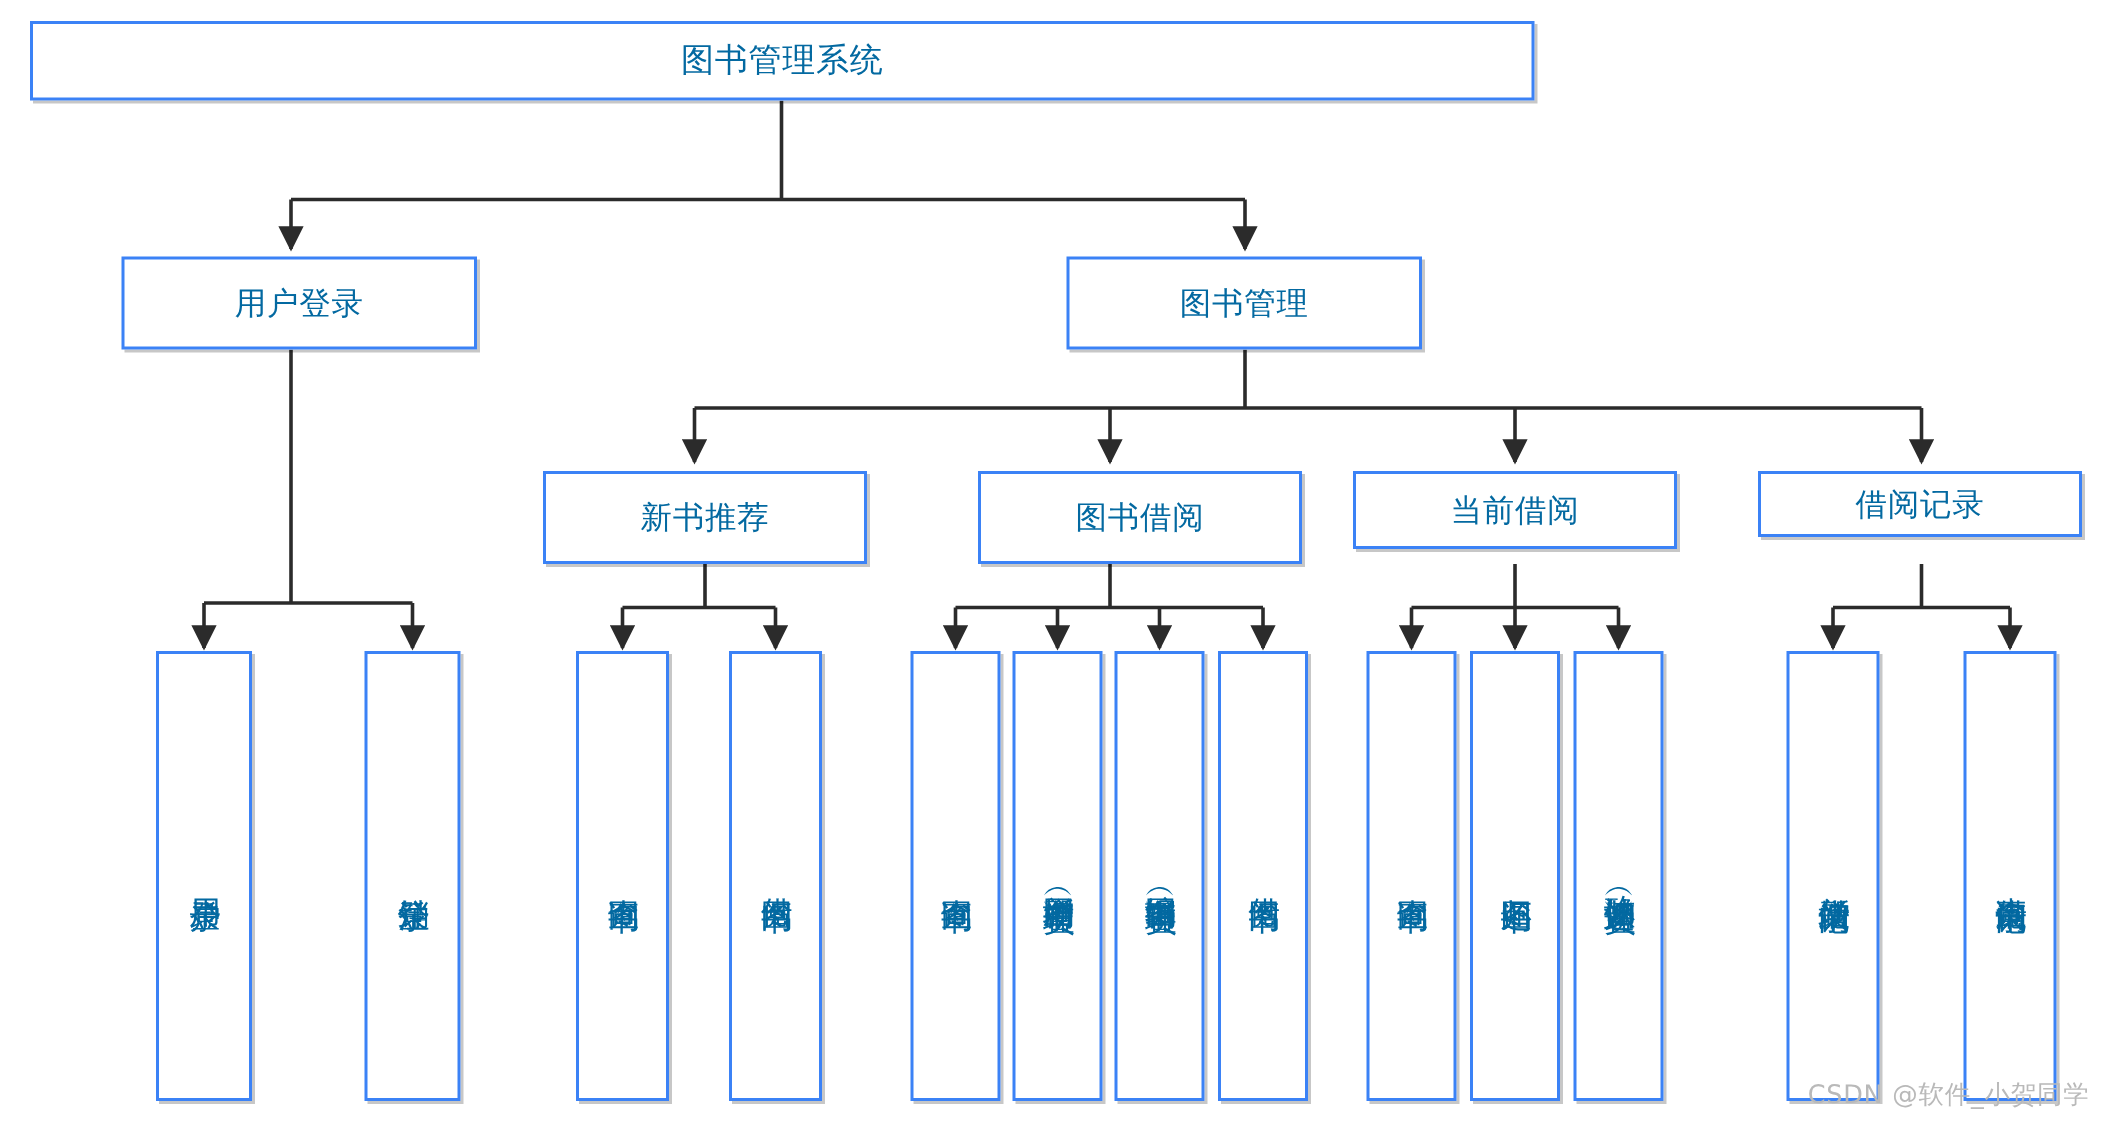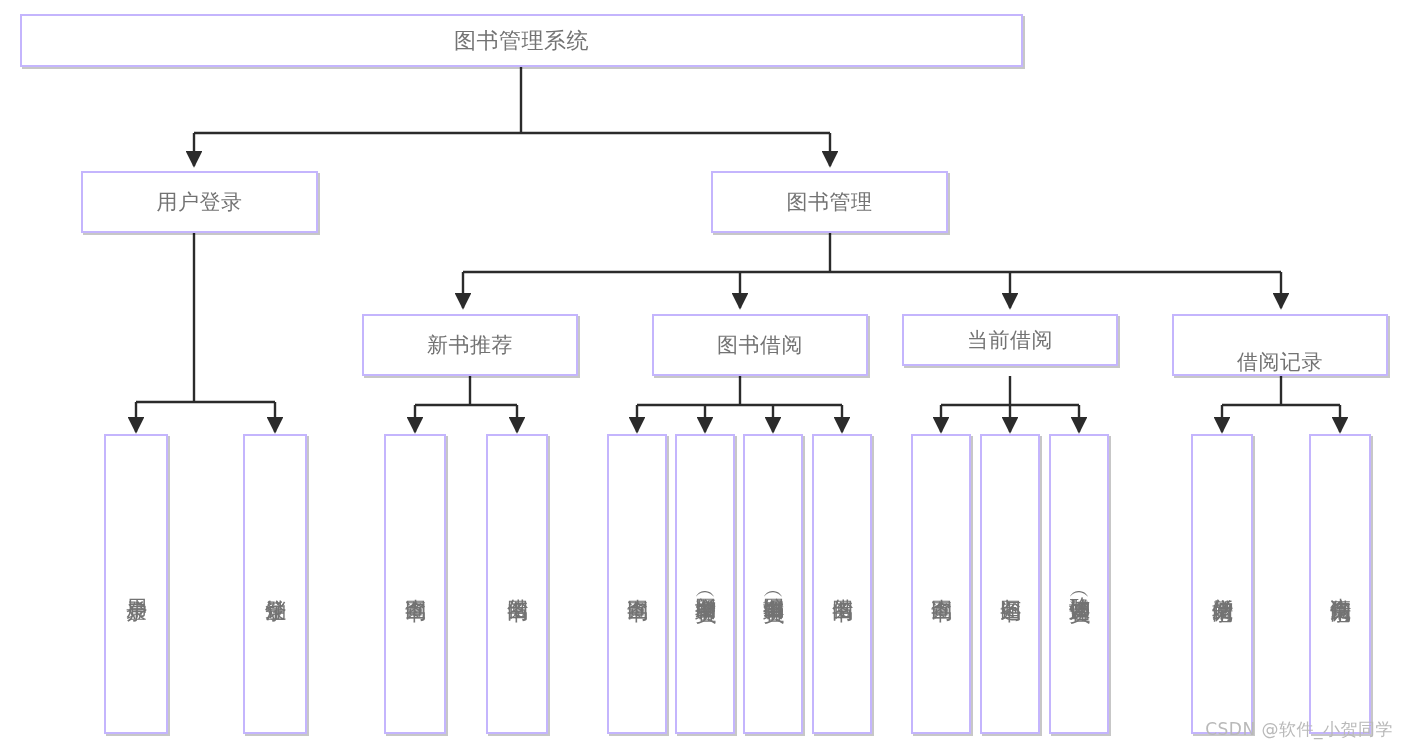--- a/index.html
+++ b/index.html
@@ -23,26 +23,26 @@
     left: 0;
     top: 0;
     width: 1405px;
     height: 747px;
     pointer-events: none;
   }
   .node {
     position: absolute;
     box-sizing: border-box;
     background: #ffffff;
-    border: 2px solid #c4b5fd;
+    border: 2px solid #3b82f6;
     box-shadow: 2px 2px 0 rgba(0,0,0,0.22);
     display: flex;
     align-items: center;
     justify-content: center;
-    color: #737373;
+    color: #0369a1;
     z-index: 2;
   }
   .node .label {
     display: block;
     text-align: center;
     line-height: 1.08;
     white-space: nowrap;
   }
   
   .node.h .label {
@@ -148,21 +148,21 @@
   </div>
 
   <div class="node h" style="left:652px; top:314px; width:216px; height:62px;">
     <span class="label">图书借阅</span>
   </div>
 
   <div class="node h" style="left:902px; top:314px; width:216px; height:52px;">
     <span class="label">当前借阅</span>
   </div>
 
-  <div class="node h" style="left:1172px; top:314px; width:216px; height:62px;align-items:flex-end;">
+  <div class="node h" style="left:1172px; top:314px; width:216px; height:44px;">
     <span class="label">借阅记录</span>
   </div>
 
   <div class="node v" style="left:104px; top:434px; width:64px; height:300px;">
     <span class="label">用户登录</span>
   </div>
 
   <div class="node v" style="left:243px; top:434px; width:64px; height:300px;">
     <span class="label">注销登录</span>
   </div>

